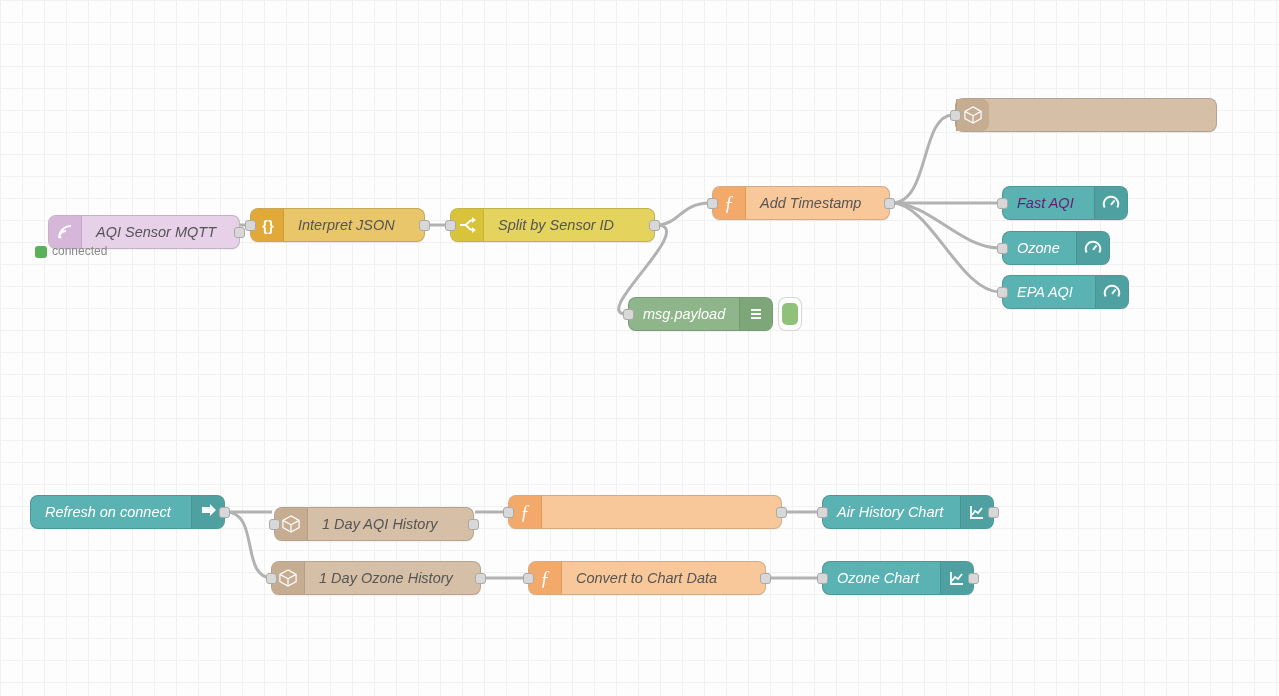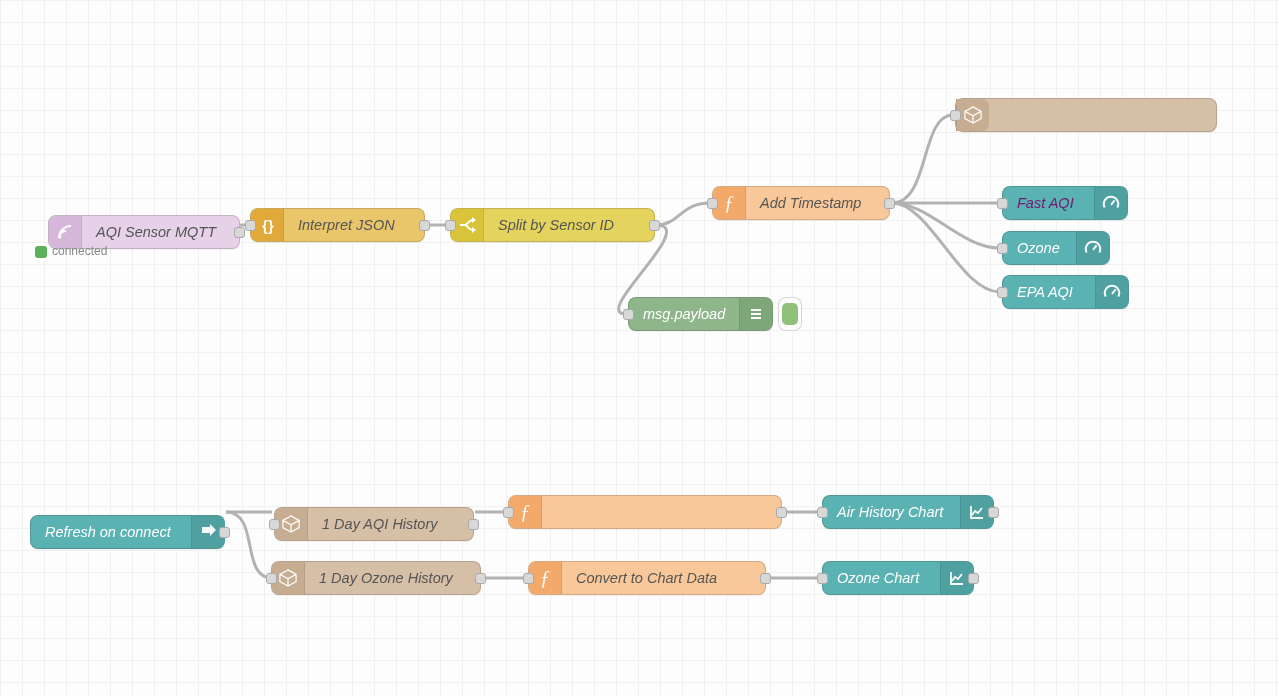--- a/index.html
+++ b/index.html
@@ -221,21 +221,21 @@
     <div class="port" style="left:-6px; top:11px;"></div>
     <div class="label">EPA AQI</div>
     <div class="icon-slot" style="background: rgb(79, 161, 161);">
       <svg width="18" height="18" viewBox="0 0 20 20" fill="none" stroke="currentColor" stroke-width="2.2">
           <path d="M3 15 A8 8 0 1 1 17 15"></path>
           <path d="M10 12 L14 7"></path>
         </svg>
     </div>
   </div>
 
-  <div class="node icon-right" style="left: 30px; top: 495px; width: 195px; color: rgb(255, 255, 255); background: rgb(91, 178, 178); margin-top: 20px;">
+  <div class="node icon-right" style="left: 30px; top: 495px; width: 195px; color: rgb(255, 255, 255); background: rgb(91, 178, 178);">
     <div class="label">Refresh on connect</div>
     <div class="icon-slot" style="background: rgb(79, 161, 161);">
       <svg width="16" height="16" viewBox="0 0 16 16">
           <path fill="currentColor" d="M2 3 L10 3 L10 0 L16 6 L10 12 L10 9 L2 9 Z"></path>
         </svg>
     </div>
     <div class="port" style="right:-6px; top:11px;"></div>
   </div>
 
   <div class="node" style="left: 274px; top: 507px; width: 200px; background: rgb(214, 191, 167);">

